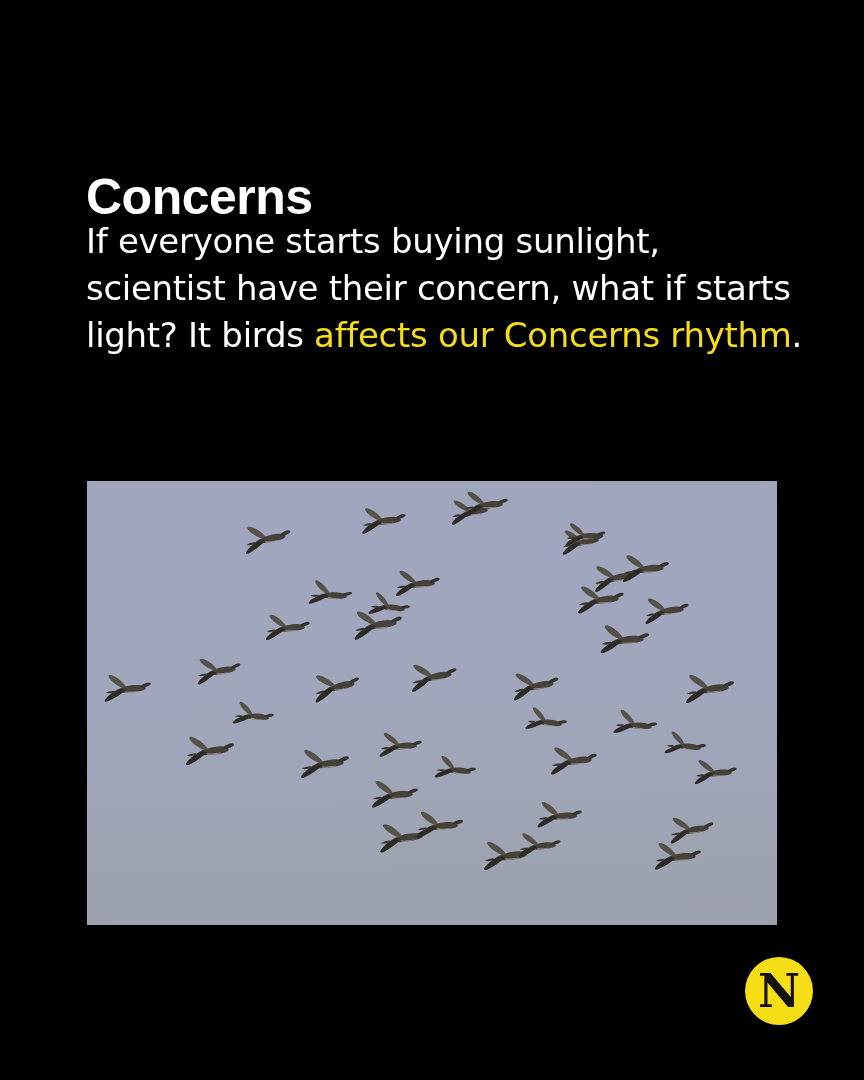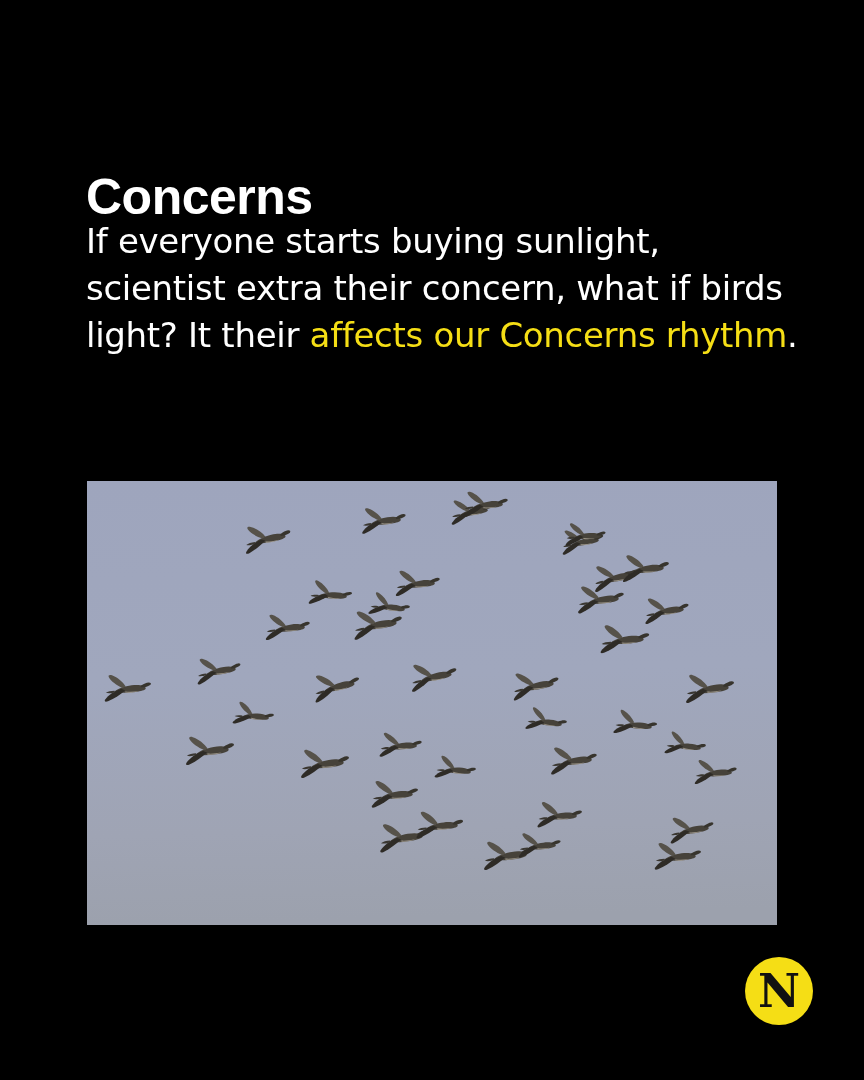--- a/index.html
+++ b/index.html
@@ -96,22 +96,22 @@
 </style>
 </head>
 <body>
 
 <div id="card">
 
   <h1 id="headline">Concerns</h1>
 
   <div id="body-copy">
     <span class="ln">If everyone starts buying sunlight,</span>
-    <span class="ln">scientist extra their concern, what if birds</span>
-    <span class="ln"><span>light? It their </span><span class="accent">affects our Concerns rhythm</span><span>.</span></span>
+    <span class="ln">scientist have their concern, what if starts</span>
+    <span class="ln"><span>light? It birds </span><span class="accent">affects our Concerns rhythm</span><span>.</span></span>
   </div>
 
   <div id="photo">
     <svg id="photo-svg" viewBox="0 0 690 444" preserveAspectRatio="none">
       <defs>
         <linearGradient id="skyGrad" x1="0" y1="0" x2="0.04" y2="1">
           <stop offset="0%" stop-color="#9ea5bd"></stop>
           <stop offset="45%" stop-color="#a0a7bd"></stop>
           <stop offset="80%" stop-color="#9fa4b4"></stop>
           <stop offset="100%" stop-color="#9ca1ad"></stop>

